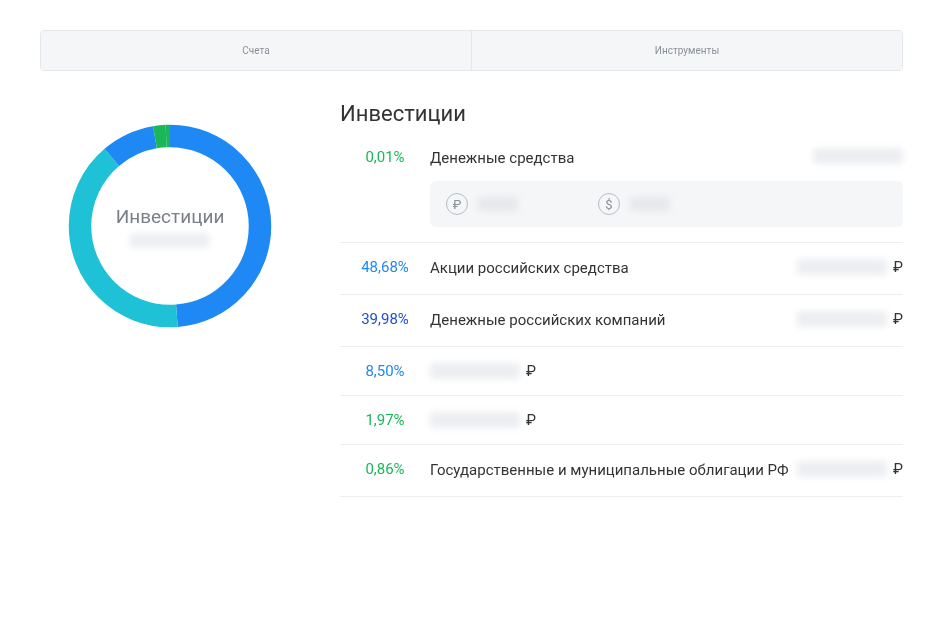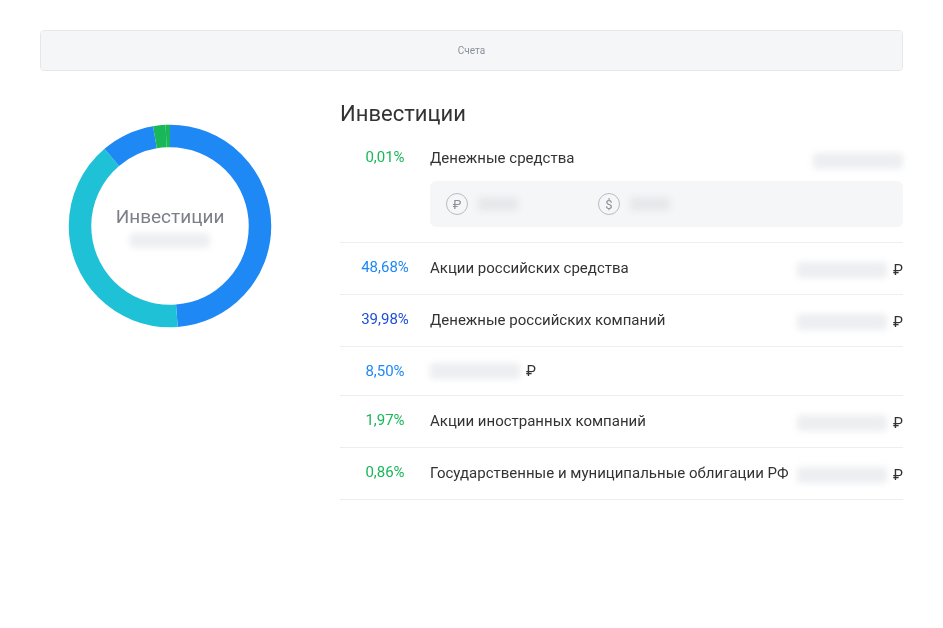--- a/index.html
+++ b/index.html
@@ -92,21 +92,21 @@
   font-weight: 400;
   flex-shrink: 0;
   text-align: center;
 }
 .pct.green { color: #1ab759; }
 .pct.blue { color: #1e88f5; }
 .pct.teal { color: #1d4ed8; }
 .row-main {
   flex: 1;
   display: flex;
-  align-items: flex-end;
+  align-items: flex-start;
   gap: 8px;
 }
 .label {
   flex: 1;
   font-size: 15px;
   color: #333;
   line-height: 1.4;
 }
 .amount-wrap {
   display: flex;
@@ -156,20 +156,21 @@
   filter: blur(3px);
   border-radius: 3px;
 }
 .row-body { flex: 1; }
 </style>
 </head>
 <body>
 
 <div class="tabs" id="tabs">
     <div class="tab">Счета</div>
+    <div class="tab">Инструменты</div>
   </div>
 
 <div class="content">
   <div class="chart-area">
     <div class="donut-wrap">
       <svg viewBox="0 0 42 42" id="donut-svg">
           <circle cx="21" cy="21" r="18" fill="transparent" stroke="#1e88f5" stroke-width="4.5" stroke-dasharray="55.055782935630404 58.04155259360215" stroke-dashoffset="0" transform="rotate(-90 21 21)"></circle>
           <circle cx="21" cy="21" r="18" fill="transparent" stroke="#1fc1d6" stroke-width="4.5" stroke-dasharray="45.21631474458717 67.88102078464539" stroke-dashoffset="-55.055782935630404" transform="rotate(-90 21 21)"></circle>
           <circle cx="21" cy="21" r="18" fill="transparent" stroke="#1e88f5" stroke-width="4.5" stroke-dasharray="9.613273519984768 103.48406200924778" stroke-dashoffset="-100.27209768021757" transform="rotate(-90 21 21)"></circle>
           <circle cx="21" cy="21" r="18" fill="transparent" stroke="#1ab759" stroke-width="4.5" stroke-dasharray="2.228017509925881 110.86931801930668" stroke-dashoffset="-109.88537120020234" transform="rotate(-90 21 21)"></circle>
@@ -239,21 +240,20 @@
                 <div class="blurred"></div>
                 <span class="ruble">₽</span>
               </div>
             </div>
           </div>
         </div>
         <div class="row">
           <div class="pct green">1,97%</div>
           <div class="row-body">
             <div class="row-main">
-              <div class="label">Акции иностранных компаний</div>
               <div class="amount-wrap">
                 <div class="blurred"></div>
                 <span class="ruble">₽</span>
               </div>
             </div>
           </div>
         </div>
         <div class="row">
           <div class="pct green">0,86%</div>
           <div class="row-body">

